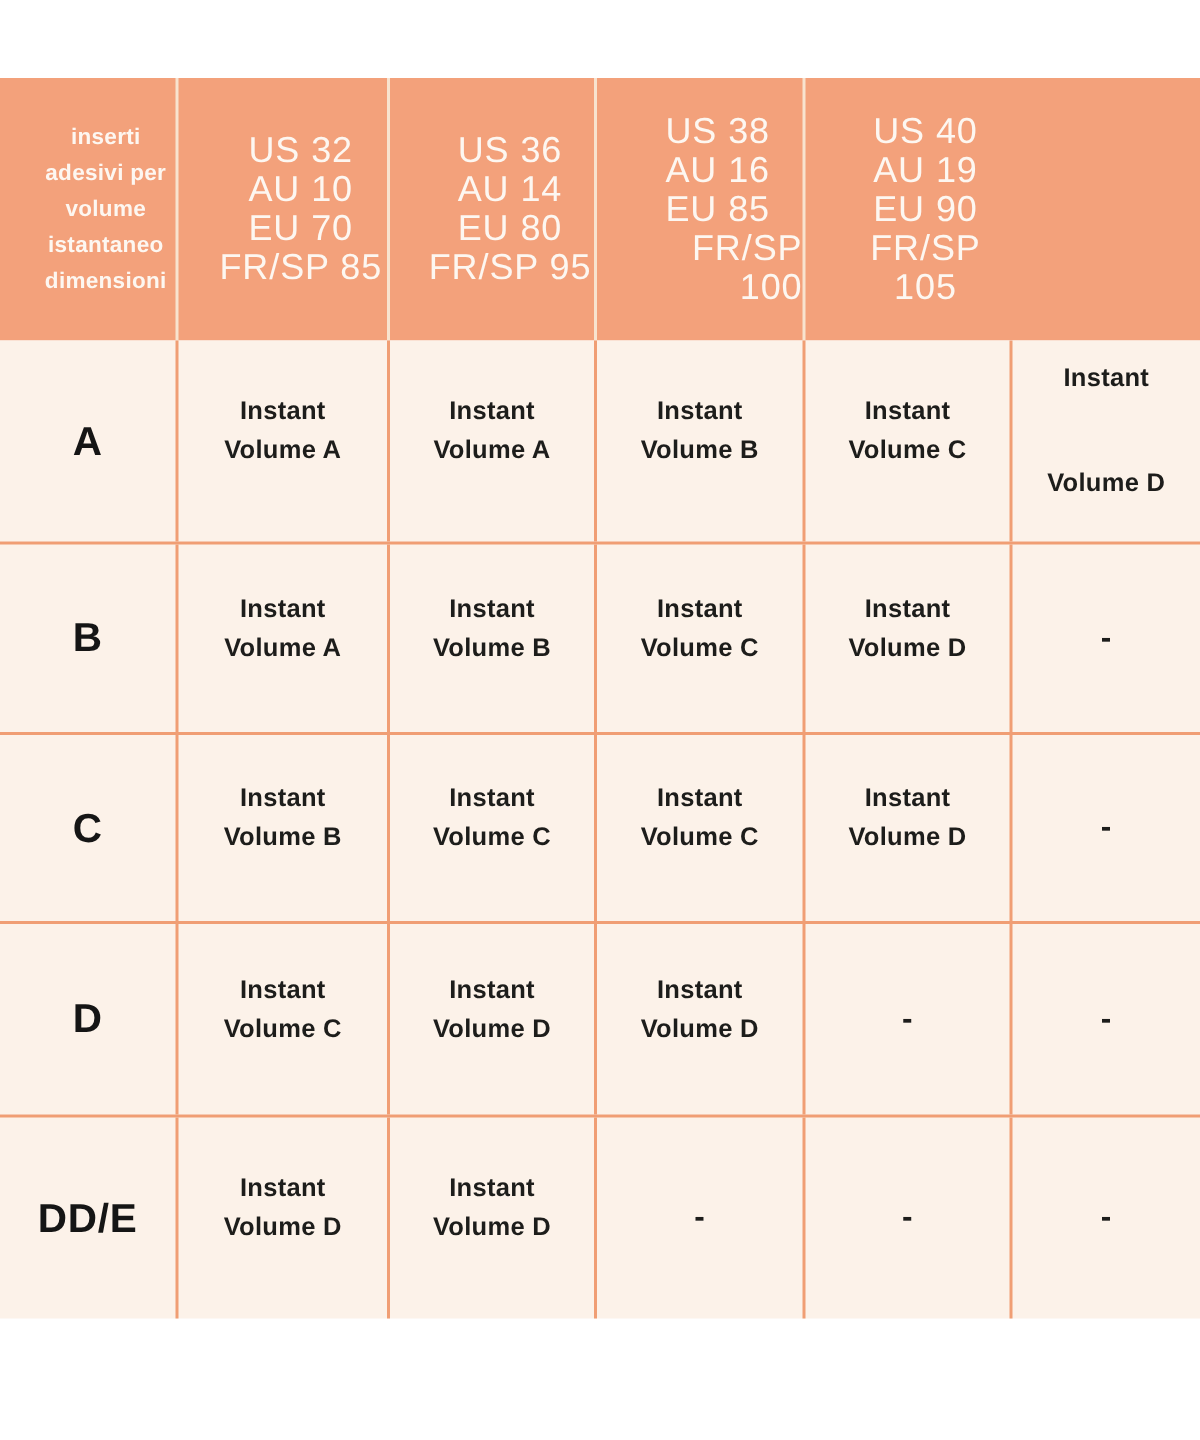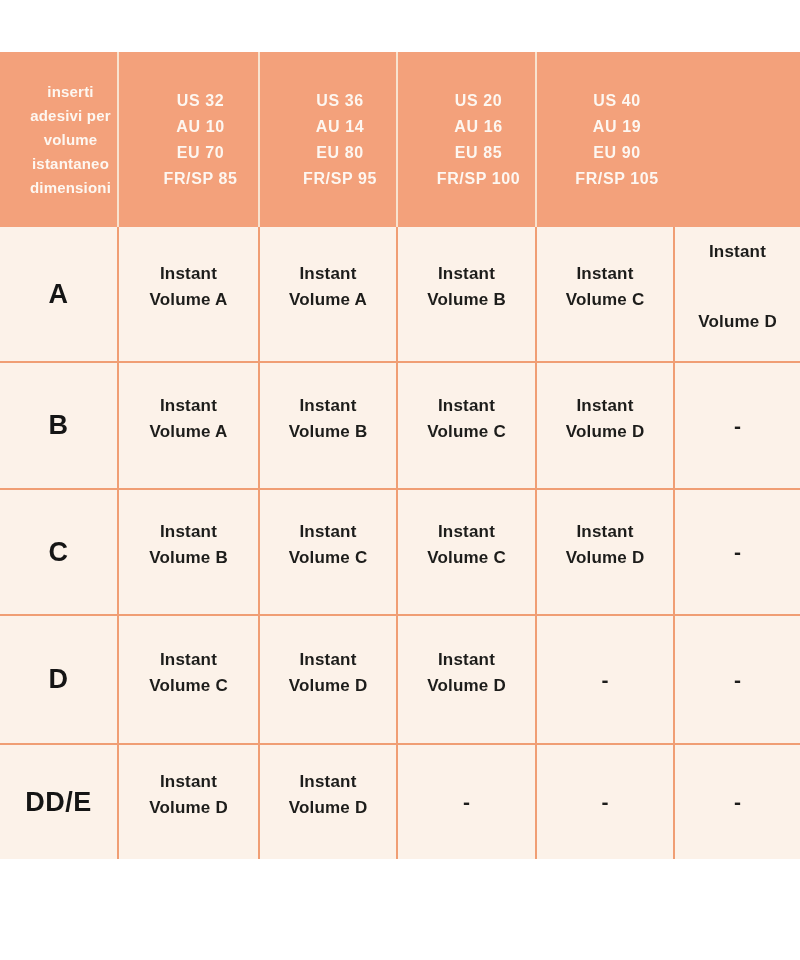--- a/index.html
+++ b/index.html
@@ -34,33 +34,33 @@
 
   
   .header-row { height: 175px; background: #F3A17B; }
   .header-row .cell + .cell { border-left: 2px solid #F8E3CF; }
   .header-cell { color: #FDF7F1; padding-left: 24px; }
   .corner-line {
     font-size: 15px; line-height: 24px; font-weight: bold;
     letter-spacing: 0.2px;
   }
   .size-line {
-    font-size: 16px; line-height: 26px; font-weight: bold;
+    font-size: 24px; line-height: 26px; font-weight: normal;
     letter-spacing: 0.6px;
   }
 
   
   .body-row { background: #FCF2E9; }
   .body-row + .body-row { border-top: 2px solid #F09E74; }
   .body-row .cell + .cell { border-left: 2px solid #F09E74; }
   .row-a    { height: 134px; }
   .row-b    { height: 127px; }
   .row-c    { height: 126px; }
   .row-d    { height: 129px; }
-  .row-dde  { height: 116px; }
+  .row-dde  { height: 136px; }
 
   .label-cell {
     font-size: 27px; font-weight: bold; color: #151515;
     letter-spacing: 0.5px;
   }
   .value-cell {
     font-size: 17px; line-height: 26px; font-weight: bold;
     color: #1D1D1B; letter-spacing: 0.2px;
     padding-bottom: 14px;
   }
@@ -85,21 +85,21 @@
           <div class="size-line">EU 70</div>
           <div class="size-line">FR/SP 85</div>
         </div>
         <div class="cell header-cell">
           <div class="size-line">US 36</div>
           <div class="size-line">AU 14</div>
           <div class="size-line">EU 80</div>
           <div class="size-line">FR/SP 95</div>
         </div>
         <div class="cell header-cell">
-          <div class="size-line">US 20</div>
+          <div class="size-line">US 38</div>
           <div class="size-line">AU 16</div>
           <div class="size-line">EU 85</div>
           <div class="size-line">FR/SP 100</div>
         </div>
         <div class="cell header-cell">
           <div class="size-line">US 40</div>
           <div class="size-line">AU 19</div>
           <div class="size-line">EU 90</div>
           <div class="size-line">FR/SP 105</div>
         </div>

